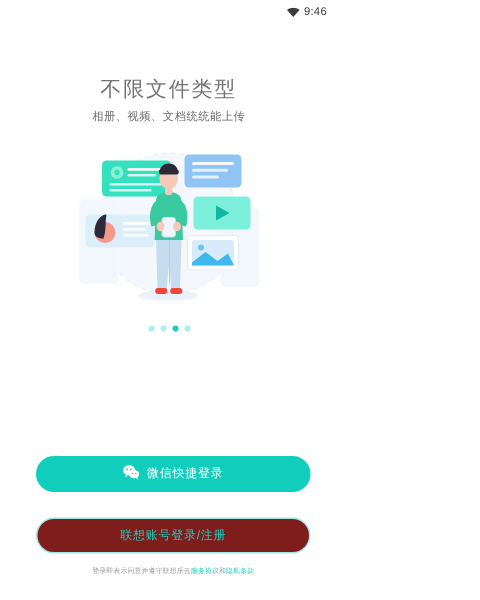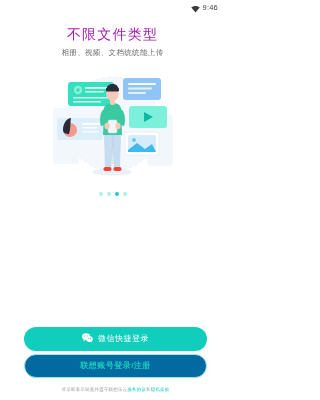--- a/index.html
+++ b/index.html
@@ -25,24 +25,25 @@
     font-size:7.5px;
     color:#3c3c3c;
     letter-spacing:0.2px;
     line-height:1;
   }
 
   
   .header { text-align:center; padding-top:9px; }
   .page-title {
     font-size:14px;
-    color:#a21caf;
+    color:#737373;
     font-weight:400;
     letter-spacing:1.2px;
     line-height:1.3;
+    margin-top:25px;
   }
   .page-subtitle {
     margin-top:5px;
     font-size:7.5px;
     color:#6d6d6d;
     letter-spacing:0.35px;
     line-height:1.3;
   }
 
   
@@ -66,45 +67,44 @@
     border-radius:50%;
     background:#aaf0e6;
   }
   .dot.active { background:#16cfc0; }
 
   
   .bottom {
     position:absolute;
     left:6px; right:0;
     bottom:0;
-    padding:0 18px 7px;
+    padding:0 18px 16px;
   }
   .btn {
     display:flex;
     align-items:center;
     justify-content:center;
     gap:5px;
     height:24px;
     border-radius:12px;
     font-size:8px;
     letter-spacing:0.5px;
     cursor:pointer;
     user-select:none;
   }
   .btn-primary {
     background:#10cdbc;
     color:#ffffff;
     border:none;
   }
   .btn-secondary {
-    background:#0369a1;
+    background:#7f1d1d;
     color:#19cfbe;
     border:1px solid #9ee9e0;
-    margin-top:3px;
-    font-weight:bold;
+    margin-top:17px;
   }
   .wechat-icon { display:block; }
 
   .footer {
     margin-top:9px;
     text-align:center;
     font-size:4.6px;
     color:#9b9b9b;
     letter-spacing:0.1px;
     line-height:1.4;

